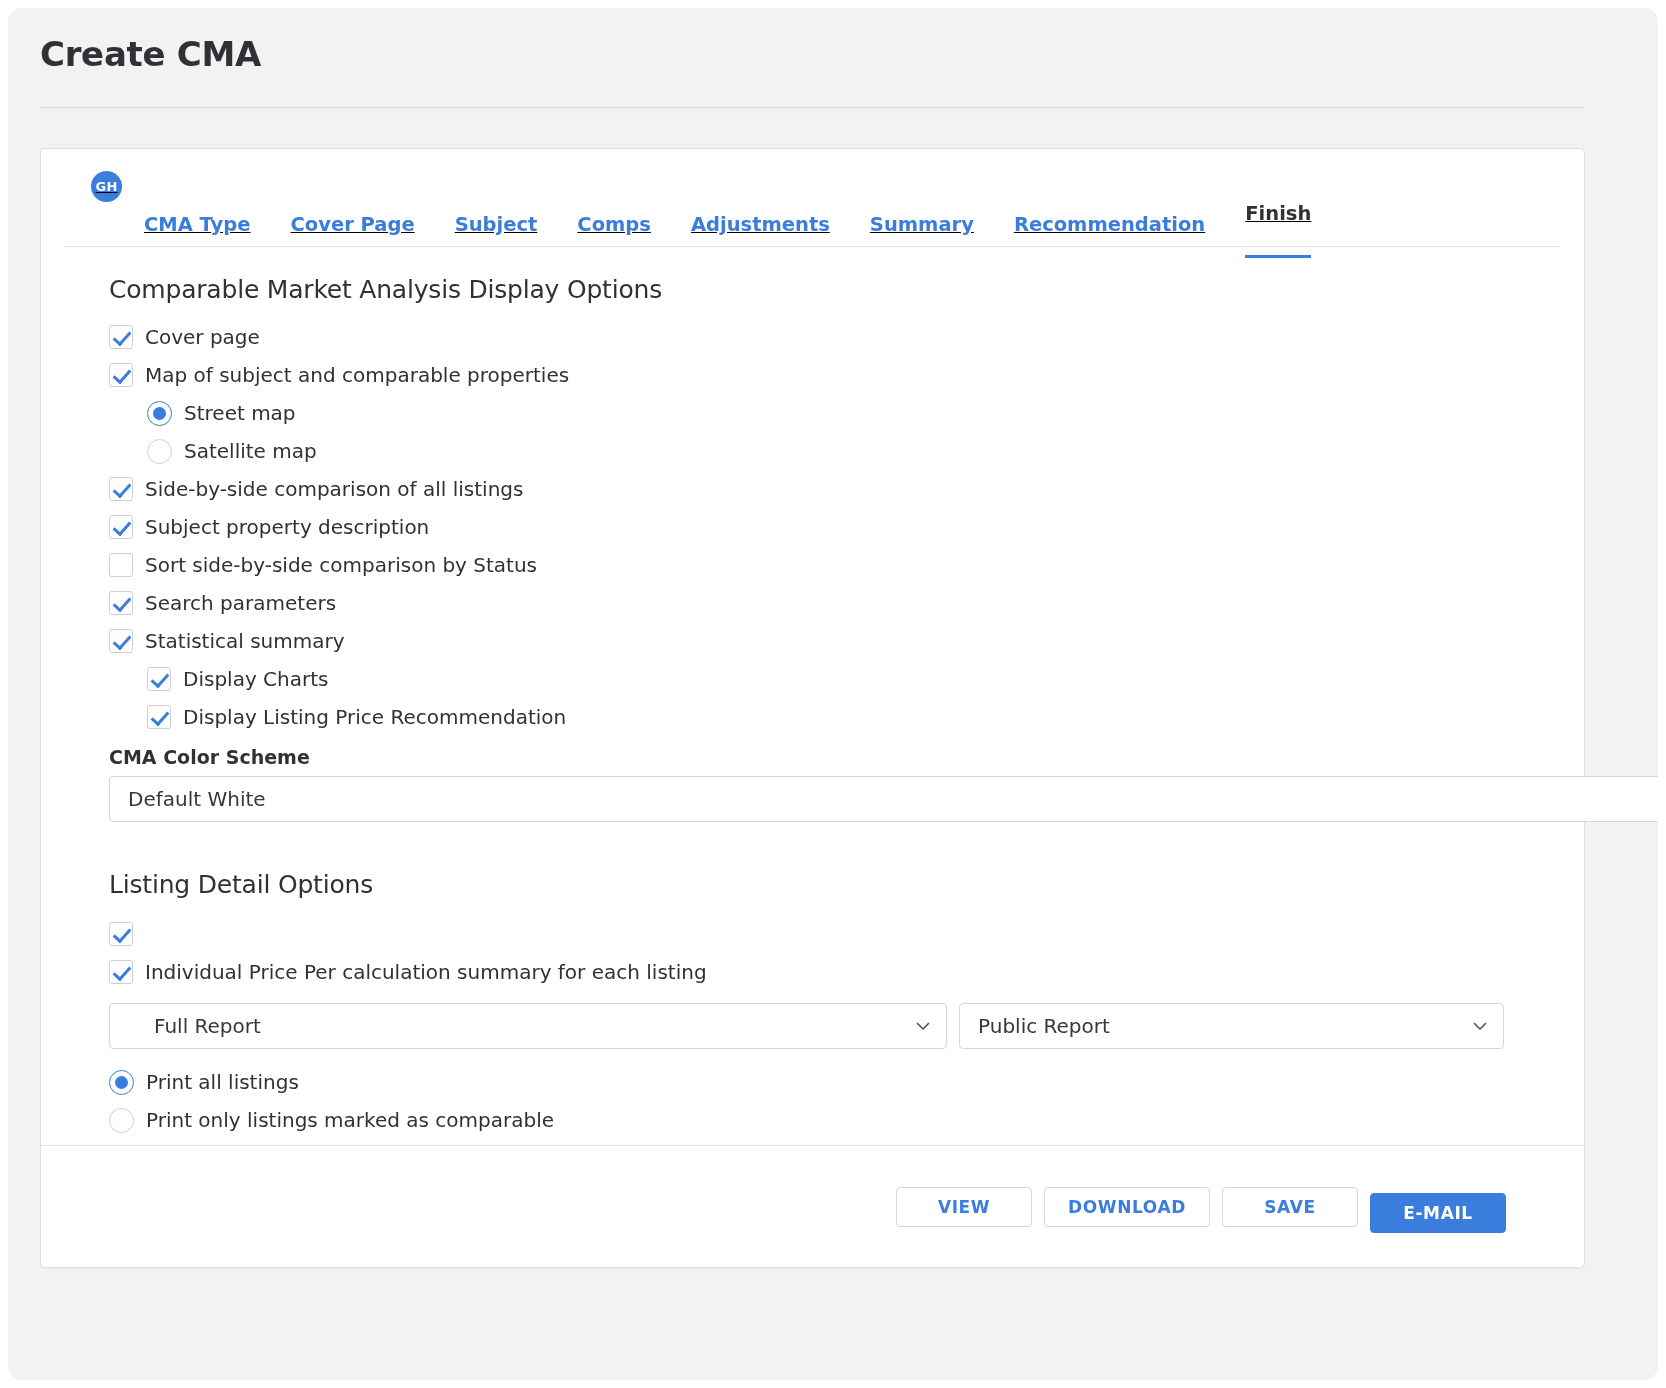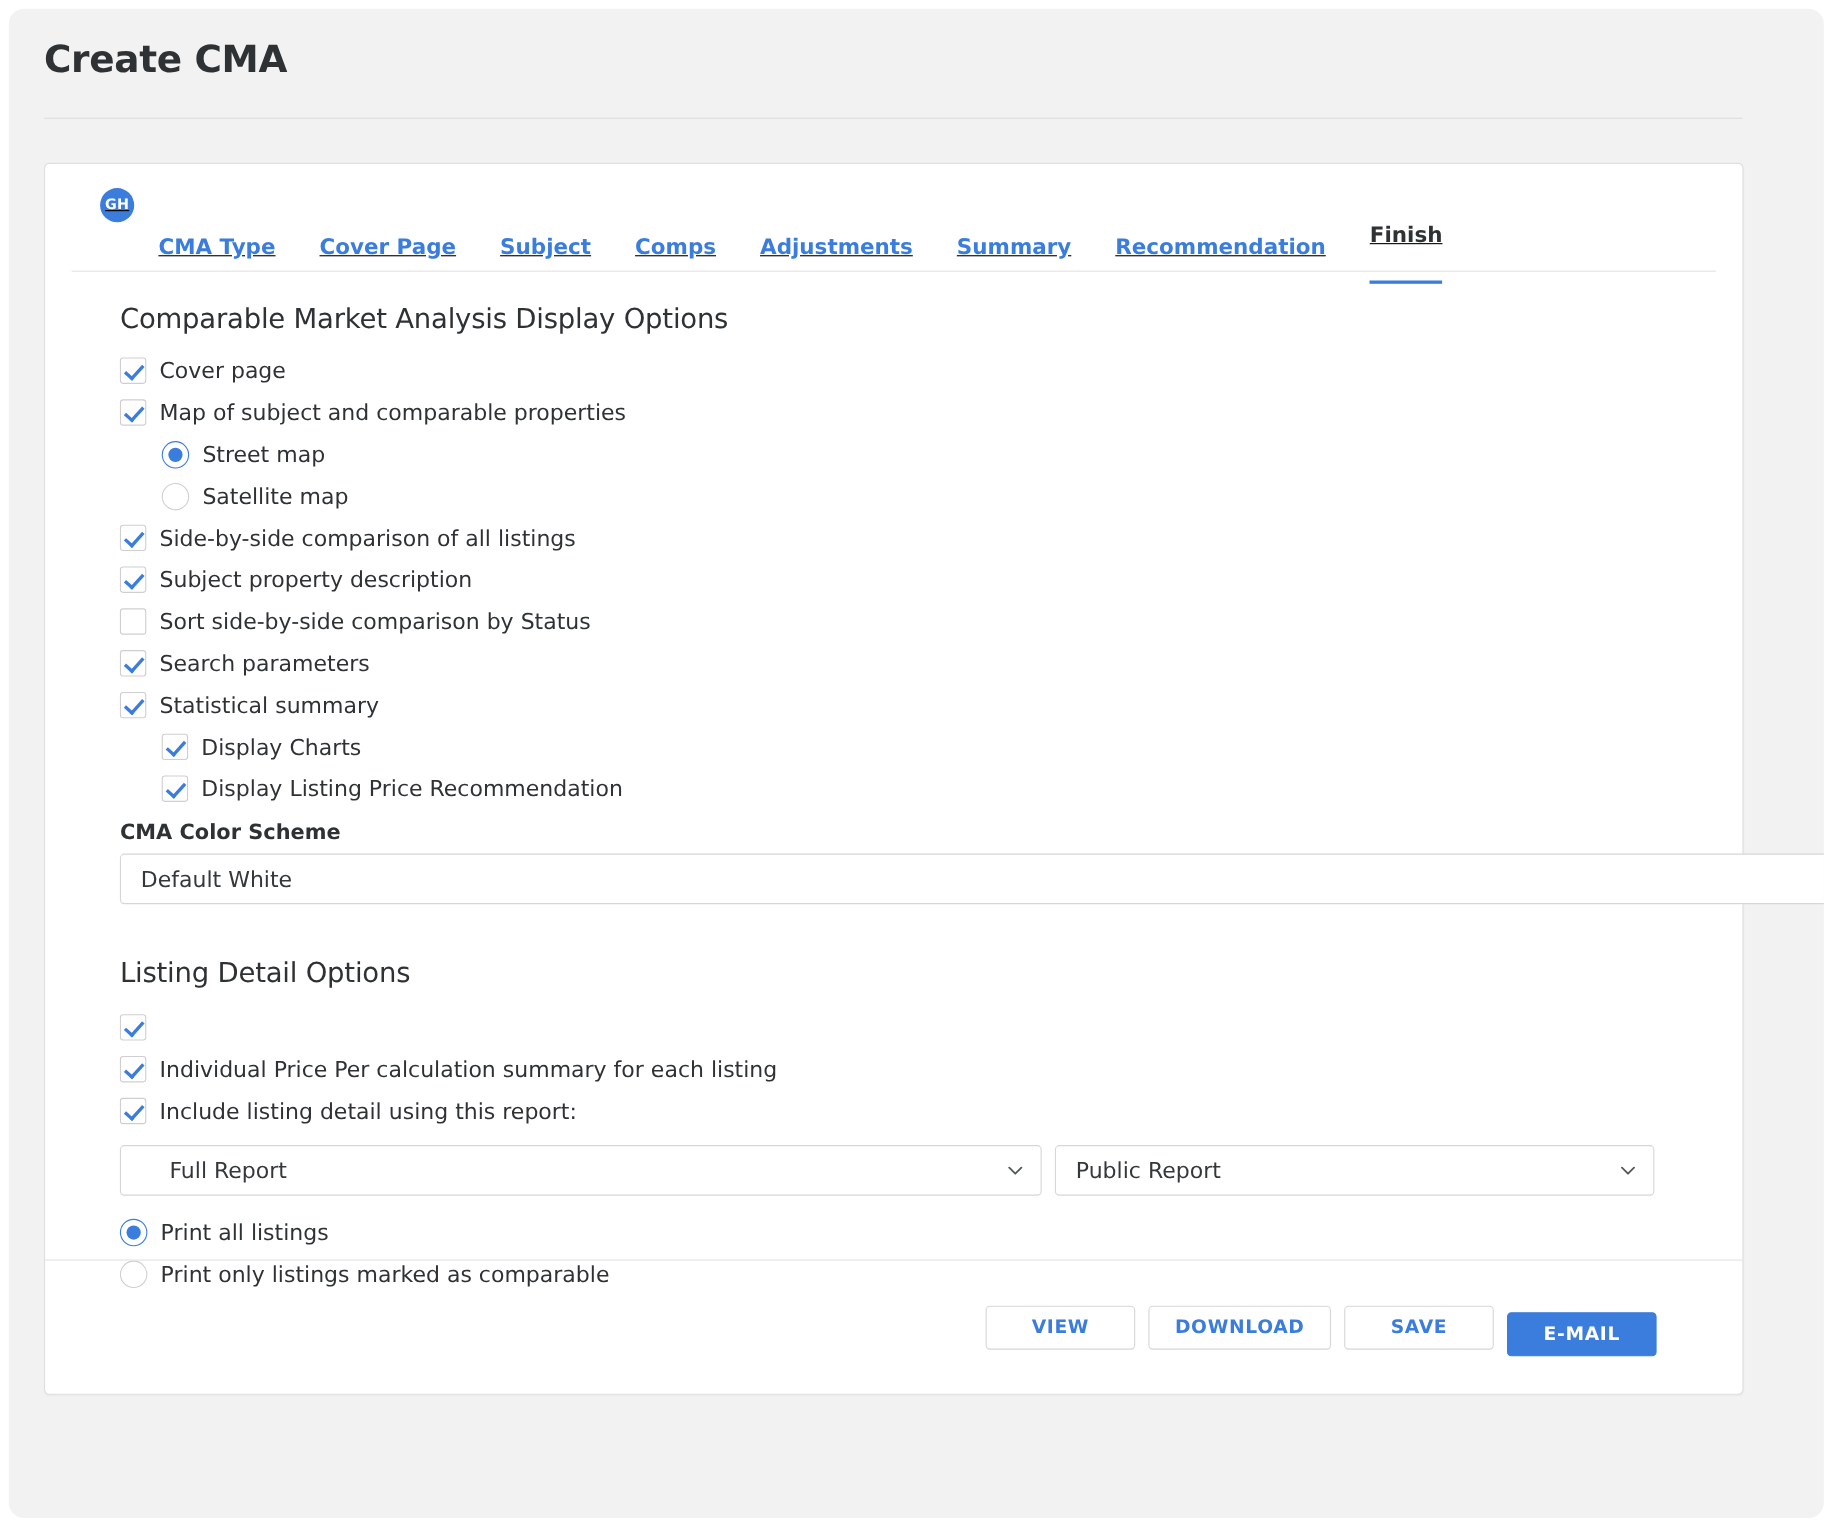--- a/index.html
+++ b/index.html
@@ -362,24 +362,20 @@
 
       <div class="opt-row">
         <span class="cb checked"></span>
       </div>
 
       <div class="opt-row">
         <span class="cb checked"></span>
         <span class="opt-label">Individual Price Per calculation summary for each listing</span>
       </div>
 
-      <div class="opt-row">
-        <span class="cb checked"></span>
-        <span class="opt-label">Include listing detail using this report:</span>
-      </div>
 
       <div class="select-row">
         <div class="select select-a">
           <span class="sel-value">Full Report</span>
           <span class="chev">
             <svg width="18" height="18" viewBox="0 0 18 18">
                 <path d="M3.5 6.5 L9 12 L14.5 6.5" fill="none" stroke="#55595c" stroke-width="1.7" stroke-linecap="round" stroke-linejoin="round"></path>
               </svg>
           </span>
         </div>

